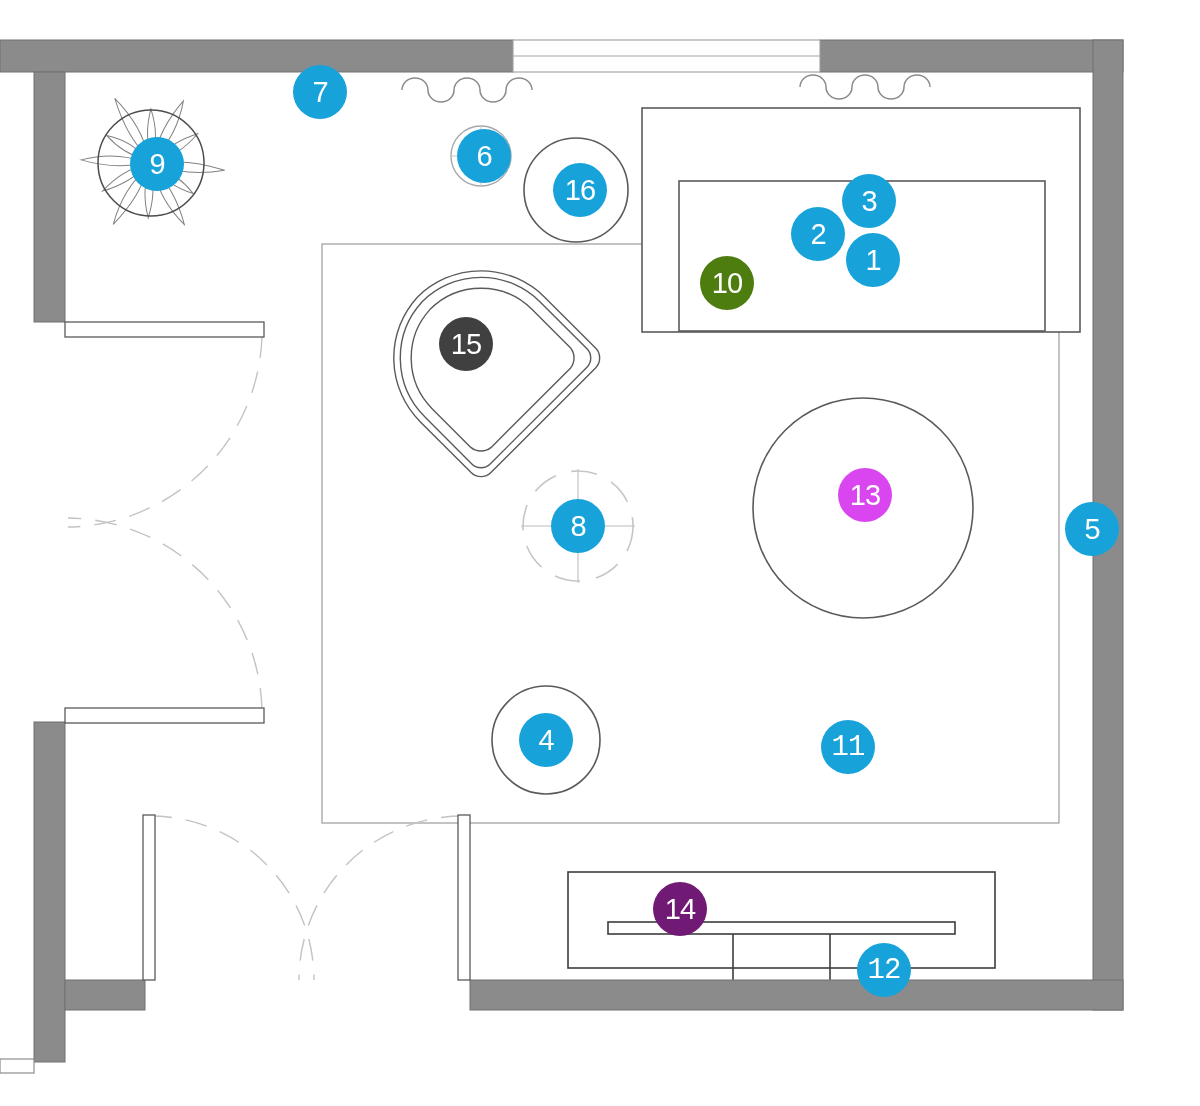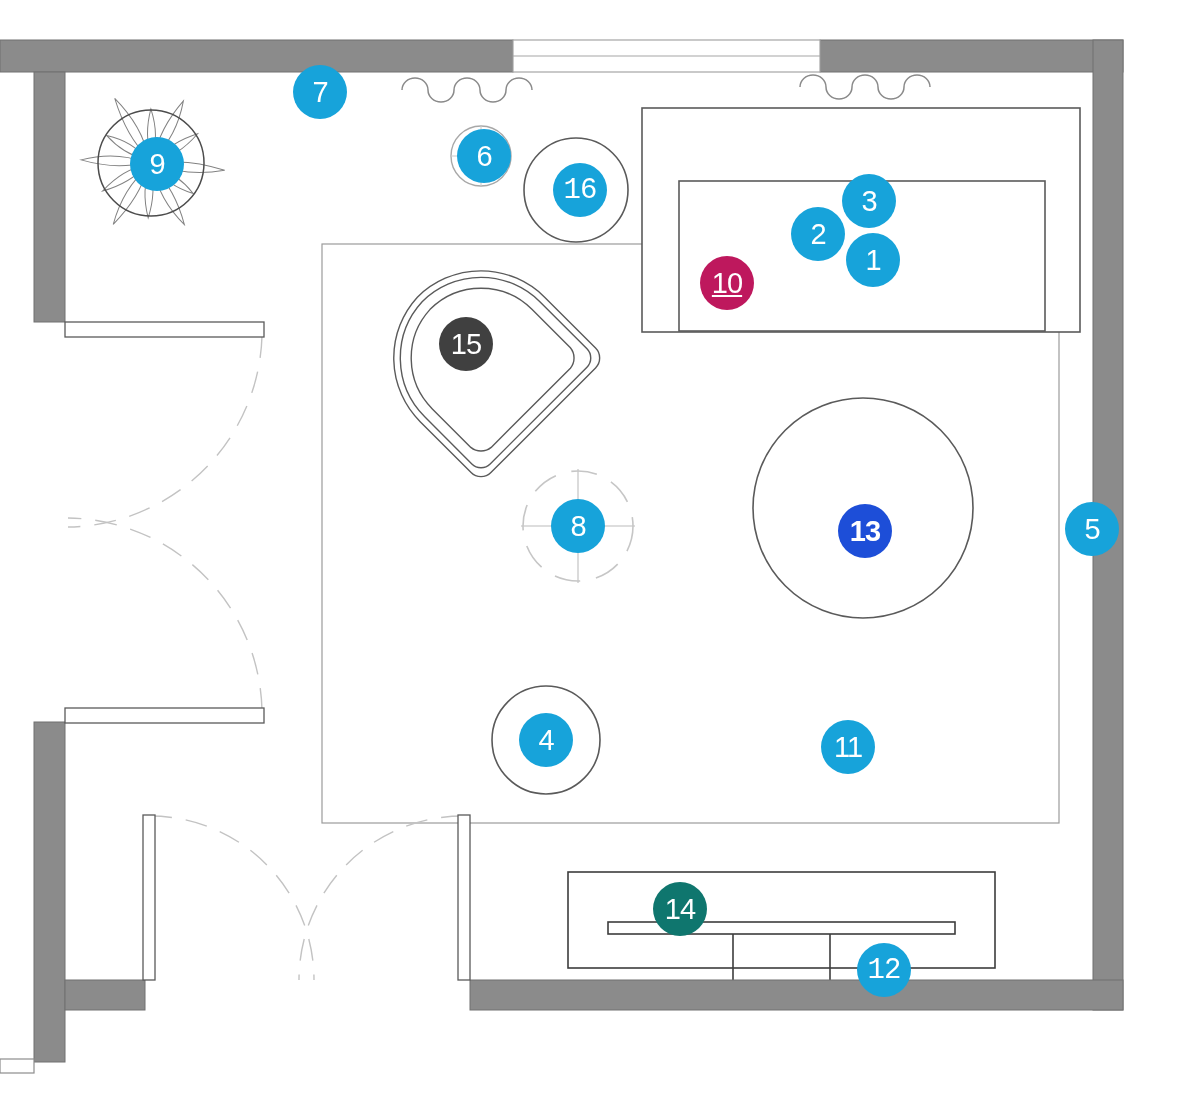--- a/index.html
+++ b/index.html
@@ -133,21 +133,21 @@
   <div id="badge-layer">
       <div class="badge" style="left: 846px; top: 233px; background: rgb(23, 163, 218);">1</div>
       <div class="badge" style="left: 791px; top: 207px; background: rgb(23, 163, 218);">2</div>
       <div class="badge" style="left: 842px; top: 174px; background: rgb(23, 163, 218);">3</div>
       <div class="badge" style="left: 519px; top: 713px; background: rgb(23, 163, 218);">4</div>
       <div class="badge" style="left: 1065px; top: 502px; background: rgb(23, 163, 218);">5</div>
       <div class="badge" style="left: 457px; top: 129px; background: rgb(23, 163, 218);">6</div>
       <div class="badge" style="left: 293px; top: 65px; background: rgb(23, 163, 218);">7</div>
       <div class="badge" style="left: 551px; top: 499px; background: rgb(23, 163, 218);">8</div>
       <div class="badge" style="left: 130px; top: 137px; background: rgb(23, 163, 218);">9</div>
-      <div class="badge" style="left: 700px; top: 256px; background: #be185d; text-decoration: underline;">10</div>
-      <div class="badge" style="left: 821px; top: 720px; background: rgb(23, 163, 218);">11</div>
+      <div class="badge" style="left: 700px; top: 256px; background: #4d7c0f;">10</div>
+      <div class="badge" style="left: 821px; top: 720px; background: rgb(23, 163, 218); font-family: Liberation Mono, monospace;">11</div>
       <div class="badge" style="left: 857px; top: 943px; background: rgb(23, 163, 218); font-family: Liberation Mono, monospace;">12</div>
-      <div class="badge" style="left: 838px; top: 504px; background: #1d4ed8; font-weight: bold;">13</div>
-      <div class="badge" style="left: 653px; top: 882px; background: #0f766e;">14</div>
+      <div class="badge" style="left: 838px; top: 468px; background: #d946ef;">13</div>
+      <div class="badge" style="left: 653px; top: 882px; background: #701a75;">14</div>
       <div class="badge" style="left: 439px; top: 317px; background: #404040;">15</div>
-      <div class="badge" style="left: 553px; top: 163px; background: rgb(23, 163, 218); font-family: Liberation Mono, monospace;">16</div>
+      <div class="badge" style="left: 553px; top: 163px; background: rgb(23, 163, 218);">16</div>
     </div>
 </div>
 
 </body></html>

